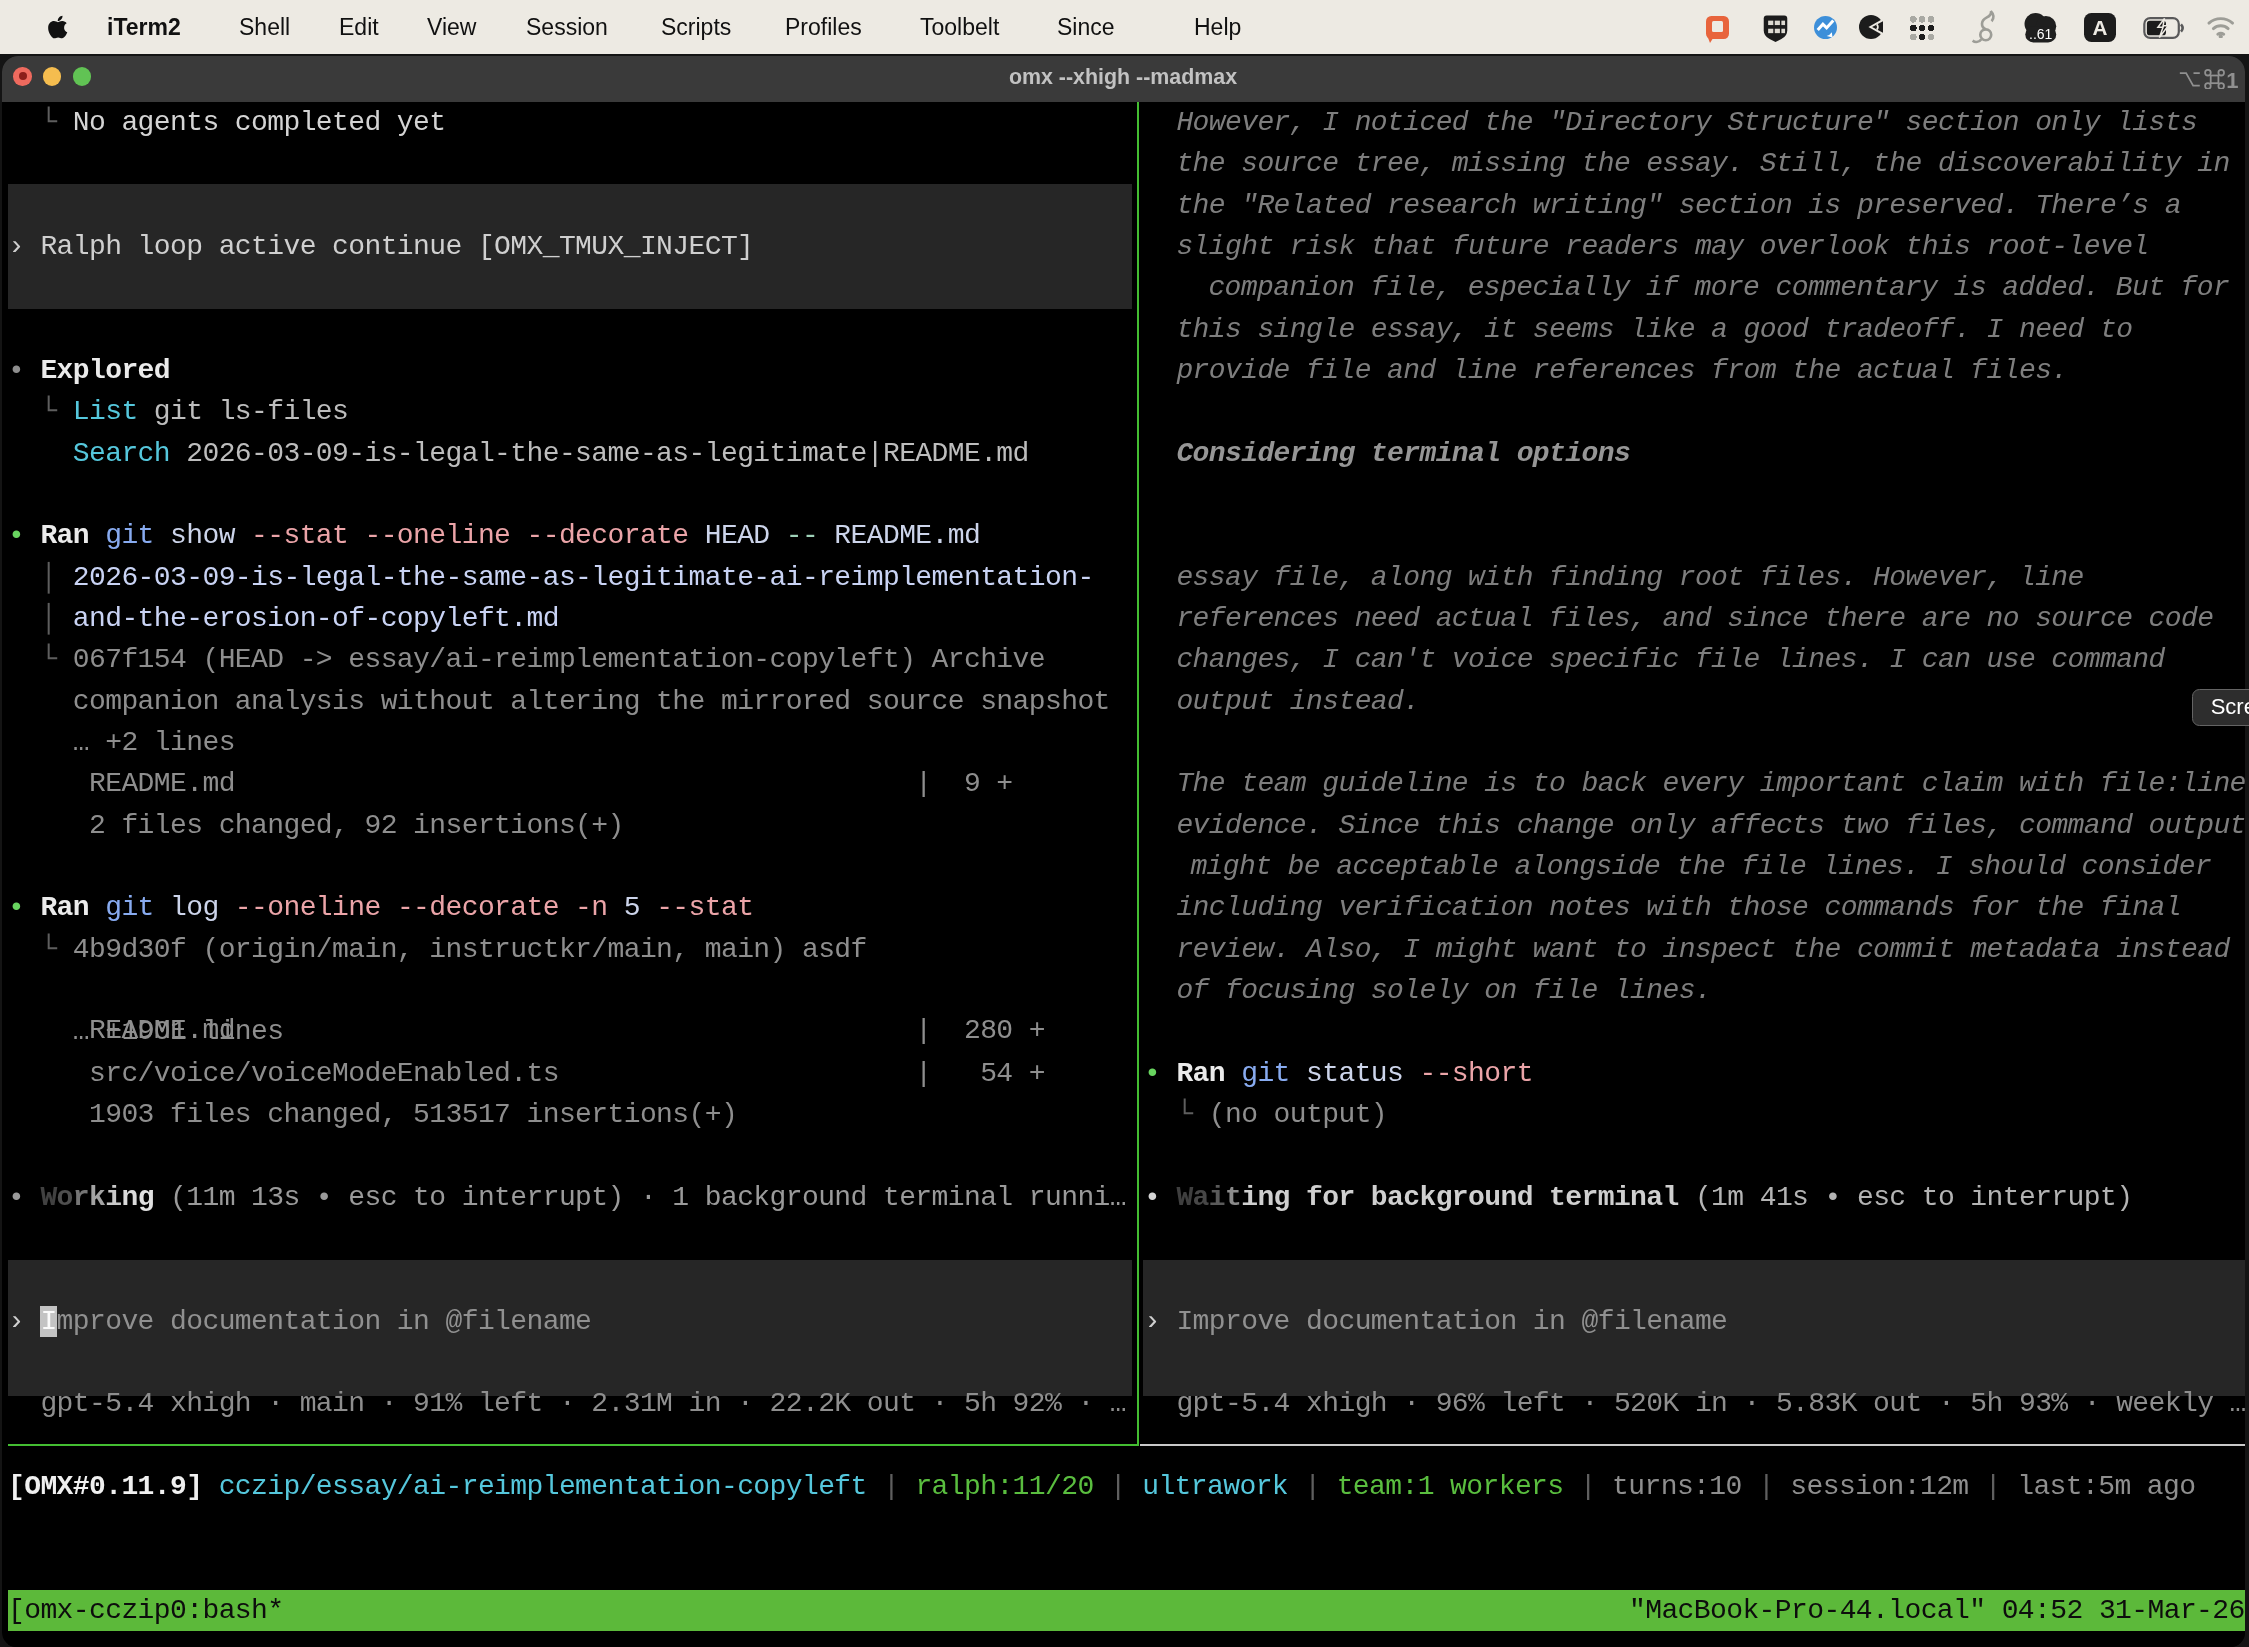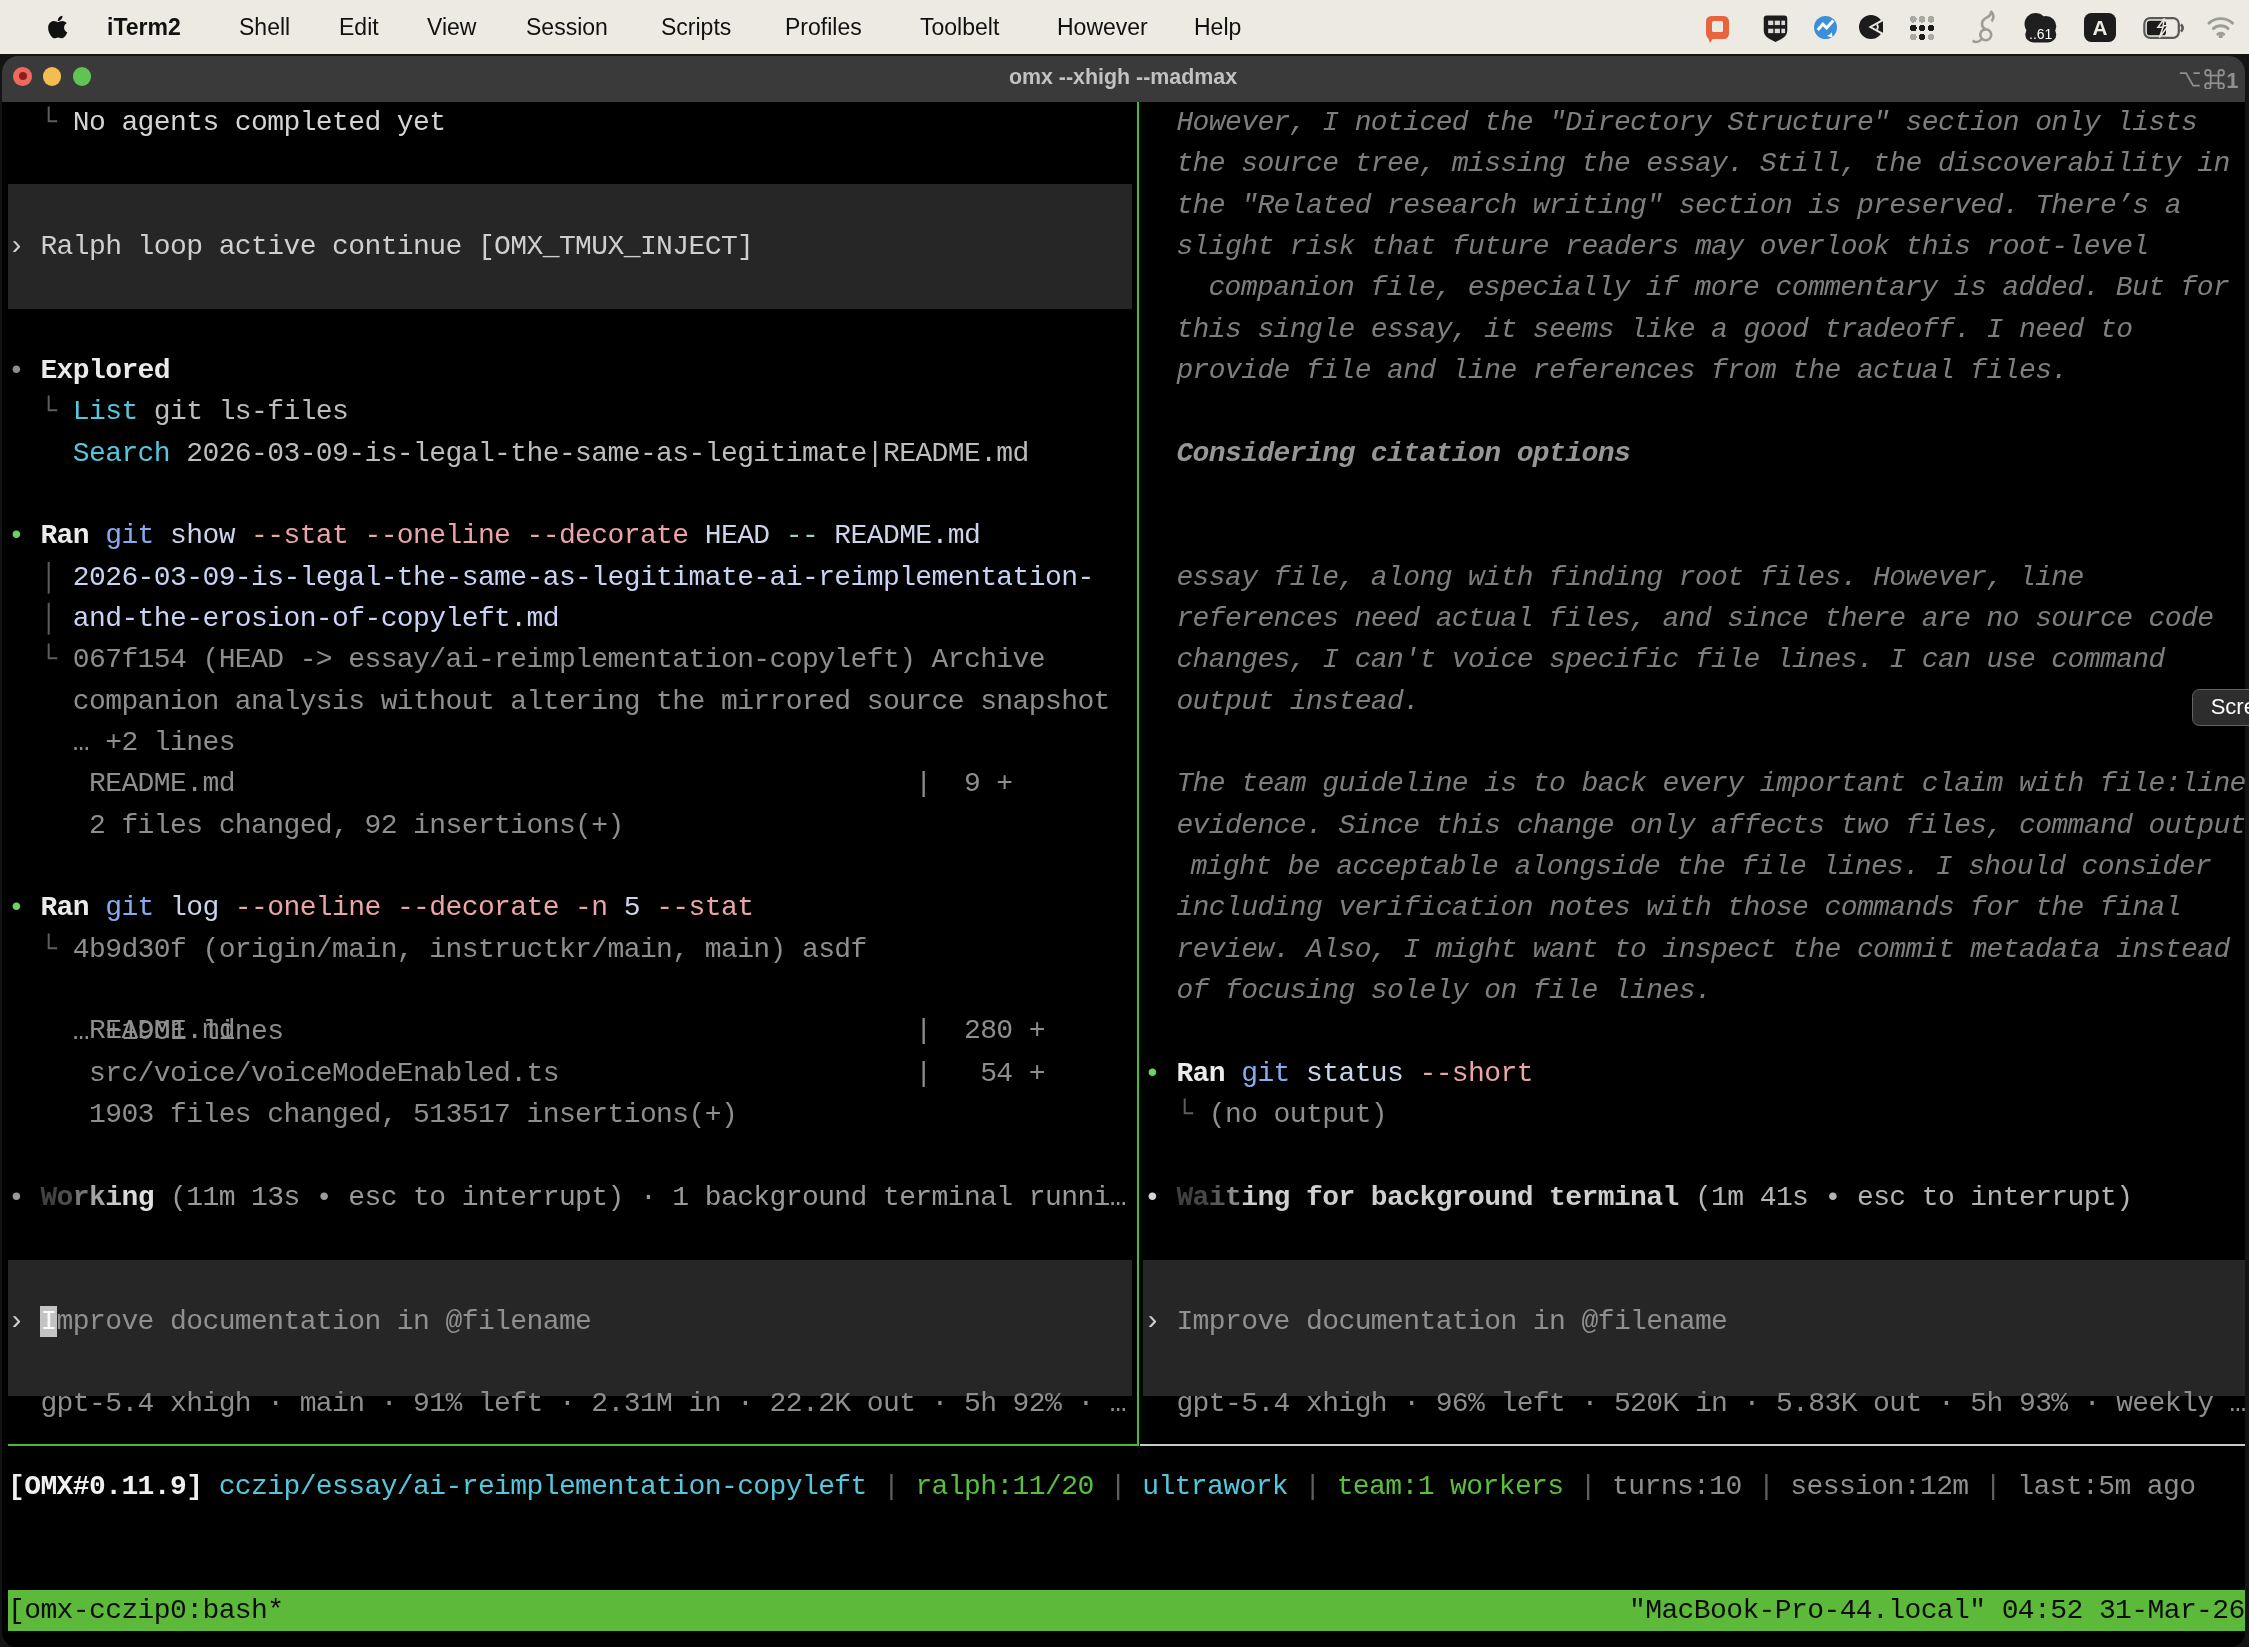--- a/index.html
+++ b/index.html
@@ -18,21 +18,21 @@
       <path fill="#111" d="M318.7 268.7c-.2-36.7 16.4-64.4 50-84.8-18.8-26.9-47.2-41.7-84.7-44.6-35.5-2.7-74.3 20.7-88.5 20.7-15 0-49.4-19.7-76.4-19.7C63.3 141.2 4 184.8 4 273.5q0 39.3 14.4 81.2c12.8 36.7 59 126.7 107.2 125.2 25.2-.6 43-17.9 75.8-17.9 31.8 0 48.3 17.9 76.4 17.9 48.6-.7 90.4-82.5 102.6-119.3-65.2-30.7-61.7-90-61.7-91.9zm-56.6-164.2c27.3-32.4 24.8-61.9 24-72.5-24.1 1.4-52 16.4-67.9 34.9-17.5 19.8-27.8 44.3-25.6 71.9 26.1 2 49.9-11.4 69.5-34.3z"></path>
     </svg>
   <div class="mi" style="left:107px;font-weight:bold">iTerm2</div>
   <div class="mi" style="left:239px">Shell</div>
   <div class="mi" style="left:339px">Edit</div>
   <div class="mi" style="left:427px">View</div>
   <div class="mi" style="left:526px">Session</div>
   <div class="mi" style="left:661px">Scripts</div>
   <div class="mi" style="left:785px">Profiles</div>
   <div class="mi" style="left:920px">Toolbelt</div>
-  <div class="mi" style="left:1057px">However</div>
+  <div class="mi" style="left:1057px">Since</div>
   <div class="mi" style="left:1194px">Help</div>
 
   <div style="position:absolute;left:1706px;top:15.5px;width:23px;height:23px;background:#e8643c;border-radius:5.2px"></div>
   <div style="position:absolute;left:1707px;top:35px;width:0;height:0;border-left:3px solid transparent;border-right:5.2px solid transparent;border-top:8px solid #e8643c"></div>
   <div style="position:absolute;left:1712px;top:21.4px;width:11px;height:10.3px;background:#edeae3;border-radius:1.5px"></div>
   <svg style="position:absolute;left:1763px;top:14px" width="25" height="28" viewBox="0 0 34 38">
       <path d="M5 2 h24 q4 0 4 4 v16 q0 8-8 12 l-8 4-8-4 q-8-4-8-12 v-16 q0-4 4-4z" fill="#1c1c1c"></path>
       <g fill="#dddad2">
         <rect x="7" y="9" width="7" height="6"></rect>
         <rect x="16" y="9" width="7" height="6"></rect>
@@ -139,21 +139,21 @@
 <pre class="r" style="left:8px;top:1177px"><span style="color:#9a9a9a;">•</span> <span style="color:#414141;font-weight:bold;">W</span><span style="color:#4f4f4f;font-weight:bold;">o</span><span style="color:#757575;font-weight:bold;">r</span><span style="color:#a3a3a3;font-weight:bold;">k</span><span style="color:#c9c9c9;font-weight:bold;">i</span><span style="color:#dadada;font-weight:bold;">n</span><span style="color:#e0e0e0;font-weight:bold;">g</span> <span style="color:#9a9a9a;">(11m 13s • esc to interrupt) · 1 background terminal runni…</span></pre>
 <pre class="r" style="left:8px;top:1301px"><span style="color:#d0d0d0;">›</span> <span style="color:#fafafa;background:#c3c3c3;">I</span><span style="color:#909090;">mprove documentation in @filename</span></pre>
 <pre class="r" style="left:8px;top:1383px">  <span style="color:#8e8e8e;text-align:right;">gpt-5.4 xhigh · main · 91% left · 2.31M in · 22.2K out · 5h 92% · …</span></pre>
 <pre class="r" style="left:1144px;top:102px">  <span style="color:#7e7e7e;font-style:italic;">However, I noticed the "Directory Structure" section only lists</span></pre>
 <pre class="r" style="left:1144px;top:143px">  <span style="color:#7e7e7e;font-style:italic;">the source tree, missing the essay. Still, the discoverability in</span></pre>
 <pre class="r" style="left:1144px;top:185px">  <span style="color:#7e7e7e;font-style:italic;">the "Related research writing" section is preserved. There’s a</span></pre>
 <pre class="r" style="left:1144px;top:226px">  <span style="color:#7e7e7e;font-style:italic;">slight risk that future readers may overlook this root-level</span></pre>
 <pre class="r" style="left:1144px;top:267px">  <span style="color:#7e7e7e;font-style:italic;margin-left:32px;">companion file, especially if more commentary is added. But for</span></pre>
 <pre class="r" style="left:1144px;top:309px">  <span style="color:#7e7e7e;font-style:italic;">this single essay, it seems like a good tradeoff. I need to</span></pre>
 <pre class="r" style="left:1144px;top:350px">  <span style="color:#7e7e7e;font-style:italic;">provide file and line references from the actual files.</span></pre>
-<pre class="r" style="left:1144px;top:433px">  <span style="color:#969696;font-weight:bold;font-style:italic;">Considering citation options</span></pre>
+<pre class="r" style="left:1144px;top:433px">  <span style="color:#969696;font-weight:bold;font-style:italic;">Considering terminal options</span></pre>
 <pre class="r" style="left:1144px;top:557px">  <span style="color:#7e7e7e;font-style:italic;">essay file, along with finding root files. However, line</span></pre>
 <pre class="r" style="left:1144px;top:598px">  <span style="color:#7e7e7e;font-style:italic;">references need actual files, and since there are no source code</span></pre>
 <pre class="r" style="left:1144px;top:639px">  <span style="color:#7e7e7e;font-style:italic;">changes, I can't voice specific file lines. I can use command</span></pre>
 <pre class="r" style="left:1144px;top:681px">  <span style="color:#7e7e7e;font-style:italic;">output instead.</span></pre>
 <pre class="r" style="left:1144px;top:763px">  <span style="color:#7e7e7e;font-style:italic;">The team guideline is to back every important claim with file:line</span></pre>
 <pre class="r" style="left:1144px;top:805px">  <span style="color:#7e7e7e;font-style:italic;">evidence. Since this change only affects two files, command output</span></pre>
 <pre class="r" style="left:1144px;top:846px">  <span style="color:#7e7e7e;font-style:italic;margin-left:14px;">might be acceptable alongside the file lines. I should consider</span></pre>
 <pre class="r" style="left:1144px;top:887px">  <span style="color:#7e7e7e;font-style:italic;">including verification notes with those commands for the final</span></pre>
 <pre class="r" style="left:1144px;top:929px">  <span style="color:#7e7e7e;font-style:italic;">review. Also, I might want to inspect the commit metadata instead</span></pre>
 <pre class="r" style="left:1144px;top:970px">  <span style="color:#7e7e7e;font-style:italic;">of focusing solely on file lines.</span></pre>

